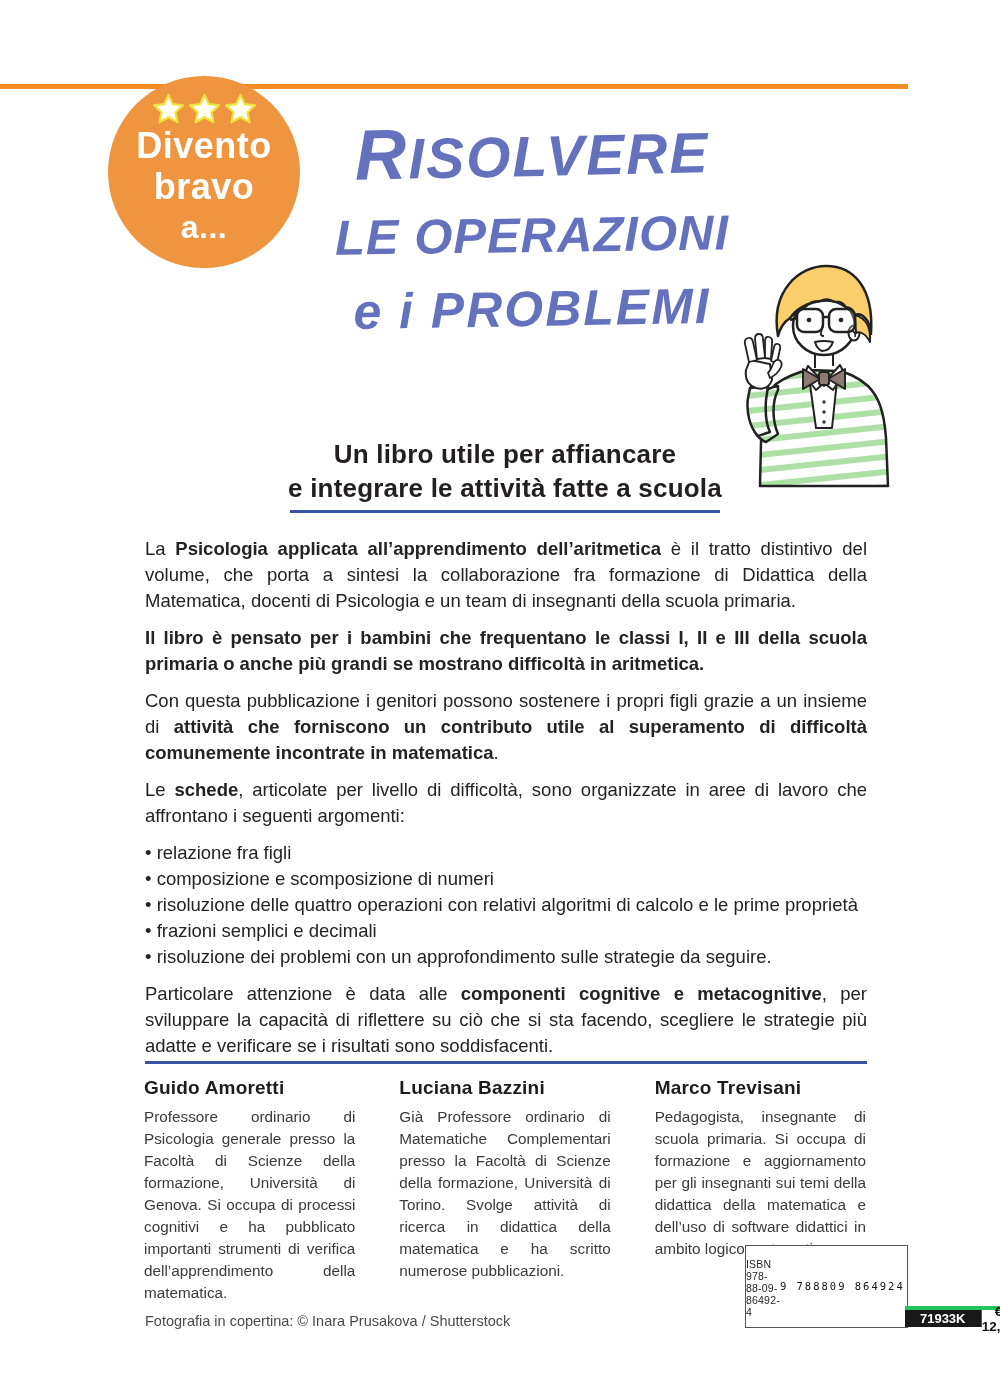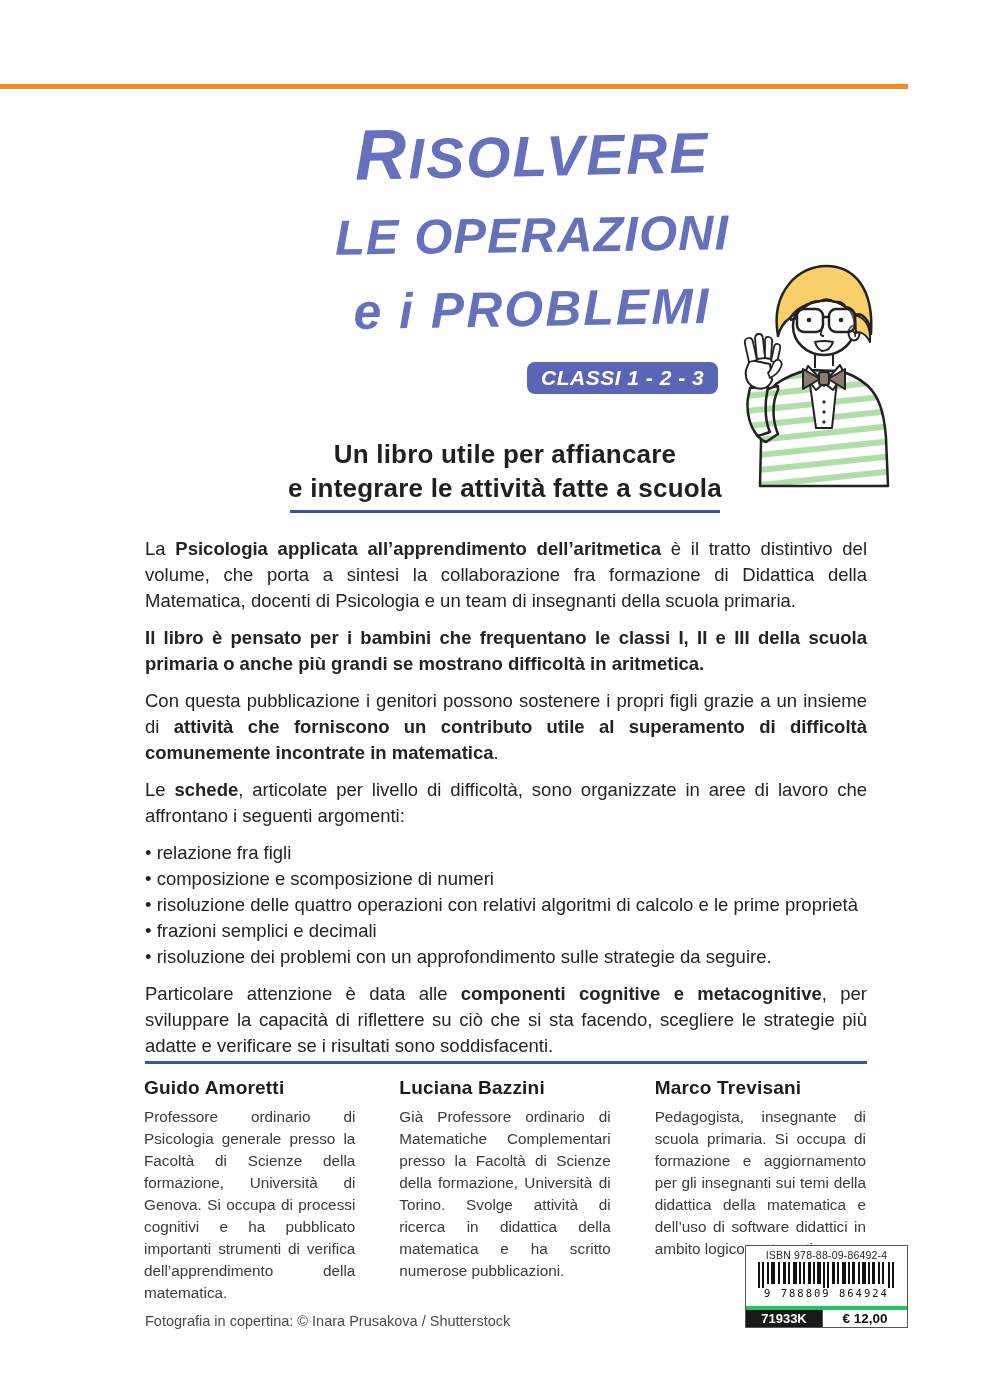--- a/index.html
+++ b/index.html
@@ -63,49 +63,64 @@
   .authors{position:absolute;left:144px;top:1077px;width:722px;display:flex;gap:44px;}
   .author{flex:1;}
   .author-name{font-size:19px;font-weight:bold;color:#1c1c1c;margin-bottom:7px;letter-spacing:.2px;}
   .author-bio{font-size:15.3px;line-height:22px;text-align:justify;hyphens:auto;color:#3a3a3a;}
 
   
   .photo-credit{position:absolute;left:145px;top:1313px;font-size:14.5px;color:#4a4a4a;}
 
   .barcode-box{
     position:absolute;left:745px;top:1245px;width:163px;height:83px;box-sizing:border-box;
-    border:1px solid #555;background:#fff;display:flex;flex-direction:column;align-items:center;
+    border:1px solid #555;background:#fff;display:flex;align-items:center;
   }
   .isbn-text{font-size:10.5px;color:#1d1d1d;margin-top:3px;letter-spacing:.2px;}
   .bars{margin-top:1px;}
   .barcode-digits{
     font-family:"DejaVu Sans Mono",monospace;font-size:10.5px;letter-spacing:2px;
     color:#111;margin-top:-1px;white-space:nowrap;
   }
   .price-row{margin-top:auto;width:100%;height:21px;border-top:4px solid #22c55e;display:flex;box-sizing:border-box;text-align:center;}
   .code-cell{width:76px;background:#191919;color:#fff;font-weight:bold;font-size:13px;
     display:flex;align-items:center;justify-content:center;}
   .price-cell{flex:1;border-left:1px solid #555;color:#111;font-weight:bold;font-size:13.5px;
     display:flex;align-items:center;justify-content:center;}
 </style>
 </head>
 <body>
 
 <div class="page">
 
   <div class="top-line"></div>
 
+  <div class="badge-circle">
+    <div class="stars">
+      <svg width="33" height="32" viewBox="0 0 32 32">
+          <path d="M16,2 L20.4,11.2 L30.5,12.4 L23,19.3 L25,29.3 L16,24.2 L7,29.3 L9,19.3 L1.5,12.4 L11.6,11.2 Z" fill="#FFFEF0" stroke="#EEE33F" stroke-width="2.2" stroke-linejoin="round"></path>
+        </svg>
+      <svg width="33" height="32" viewBox="0 0 32 32">
+          <path d="M16,2 L20.4,11.2 L30.5,12.4 L23,19.3 L25,29.3 L16,24.2 L7,29.3 L9,19.3 L1.5,12.4 L11.6,11.2 Z" fill="#FFFEF0" stroke="#EEE33F" stroke-width="2.2" stroke-linejoin="round"></path>
+        </svg>
+      <svg width="33" height="32" viewBox="0 0 32 32">
+          <path d="M16,2 L20.4,11.2 L30.5,12.4 L23,19.3 L25,29.3 L16,24.2 L7,29.3 L9,19.3 L1.5,12.4 L11.6,11.2 Z" fill="#FFFEF0" stroke="#EEE33F" stroke-width="2.2" stroke-linejoin="round"></path>
+        </svg>
+    </div>
+    <div class="badge-word">Divento</div>
+    <div class="badge-word">bravo</div>
+    <div class="badge-word small">a...</div>
+  </div>
 
   <div class="title-block">
     <div class="title-line t1">RISOLVERE</div>
     <div class="title-line t2">LE OPERAZIONI</div>
     <div class="title-line t3">e i PROBLEMI</div>
   </div>
 
-  <div class="classes-badge">CLASSI 1 - 2 - 3</div>
 
   <svg class="boy" viewBox="0 0 190 240">
     <defs>
       <pattern id="cstripes" width="20" height="15" patternUnits="userSpaceOnUse" patternTransform="rotate(-6)">
         <rect width="20" height="15" fill="#ffffff"></rect>
         <rect y="8" width="20" height="6" fill="#AEDFA6"></rect>
       </pattern>
     </defs>
 
     <path d="M56,132 C46,142 42,162 41,190 L40,234 L168,234 L166,186 C164,158 158,144 148,134 C138,125 126,120 118,119 L88,118 C78,120 64,126 56,132 Z" fill="url(#cstripes)" stroke="#222" stroke-width="2.5" stroke-linejoin="round"></path>

